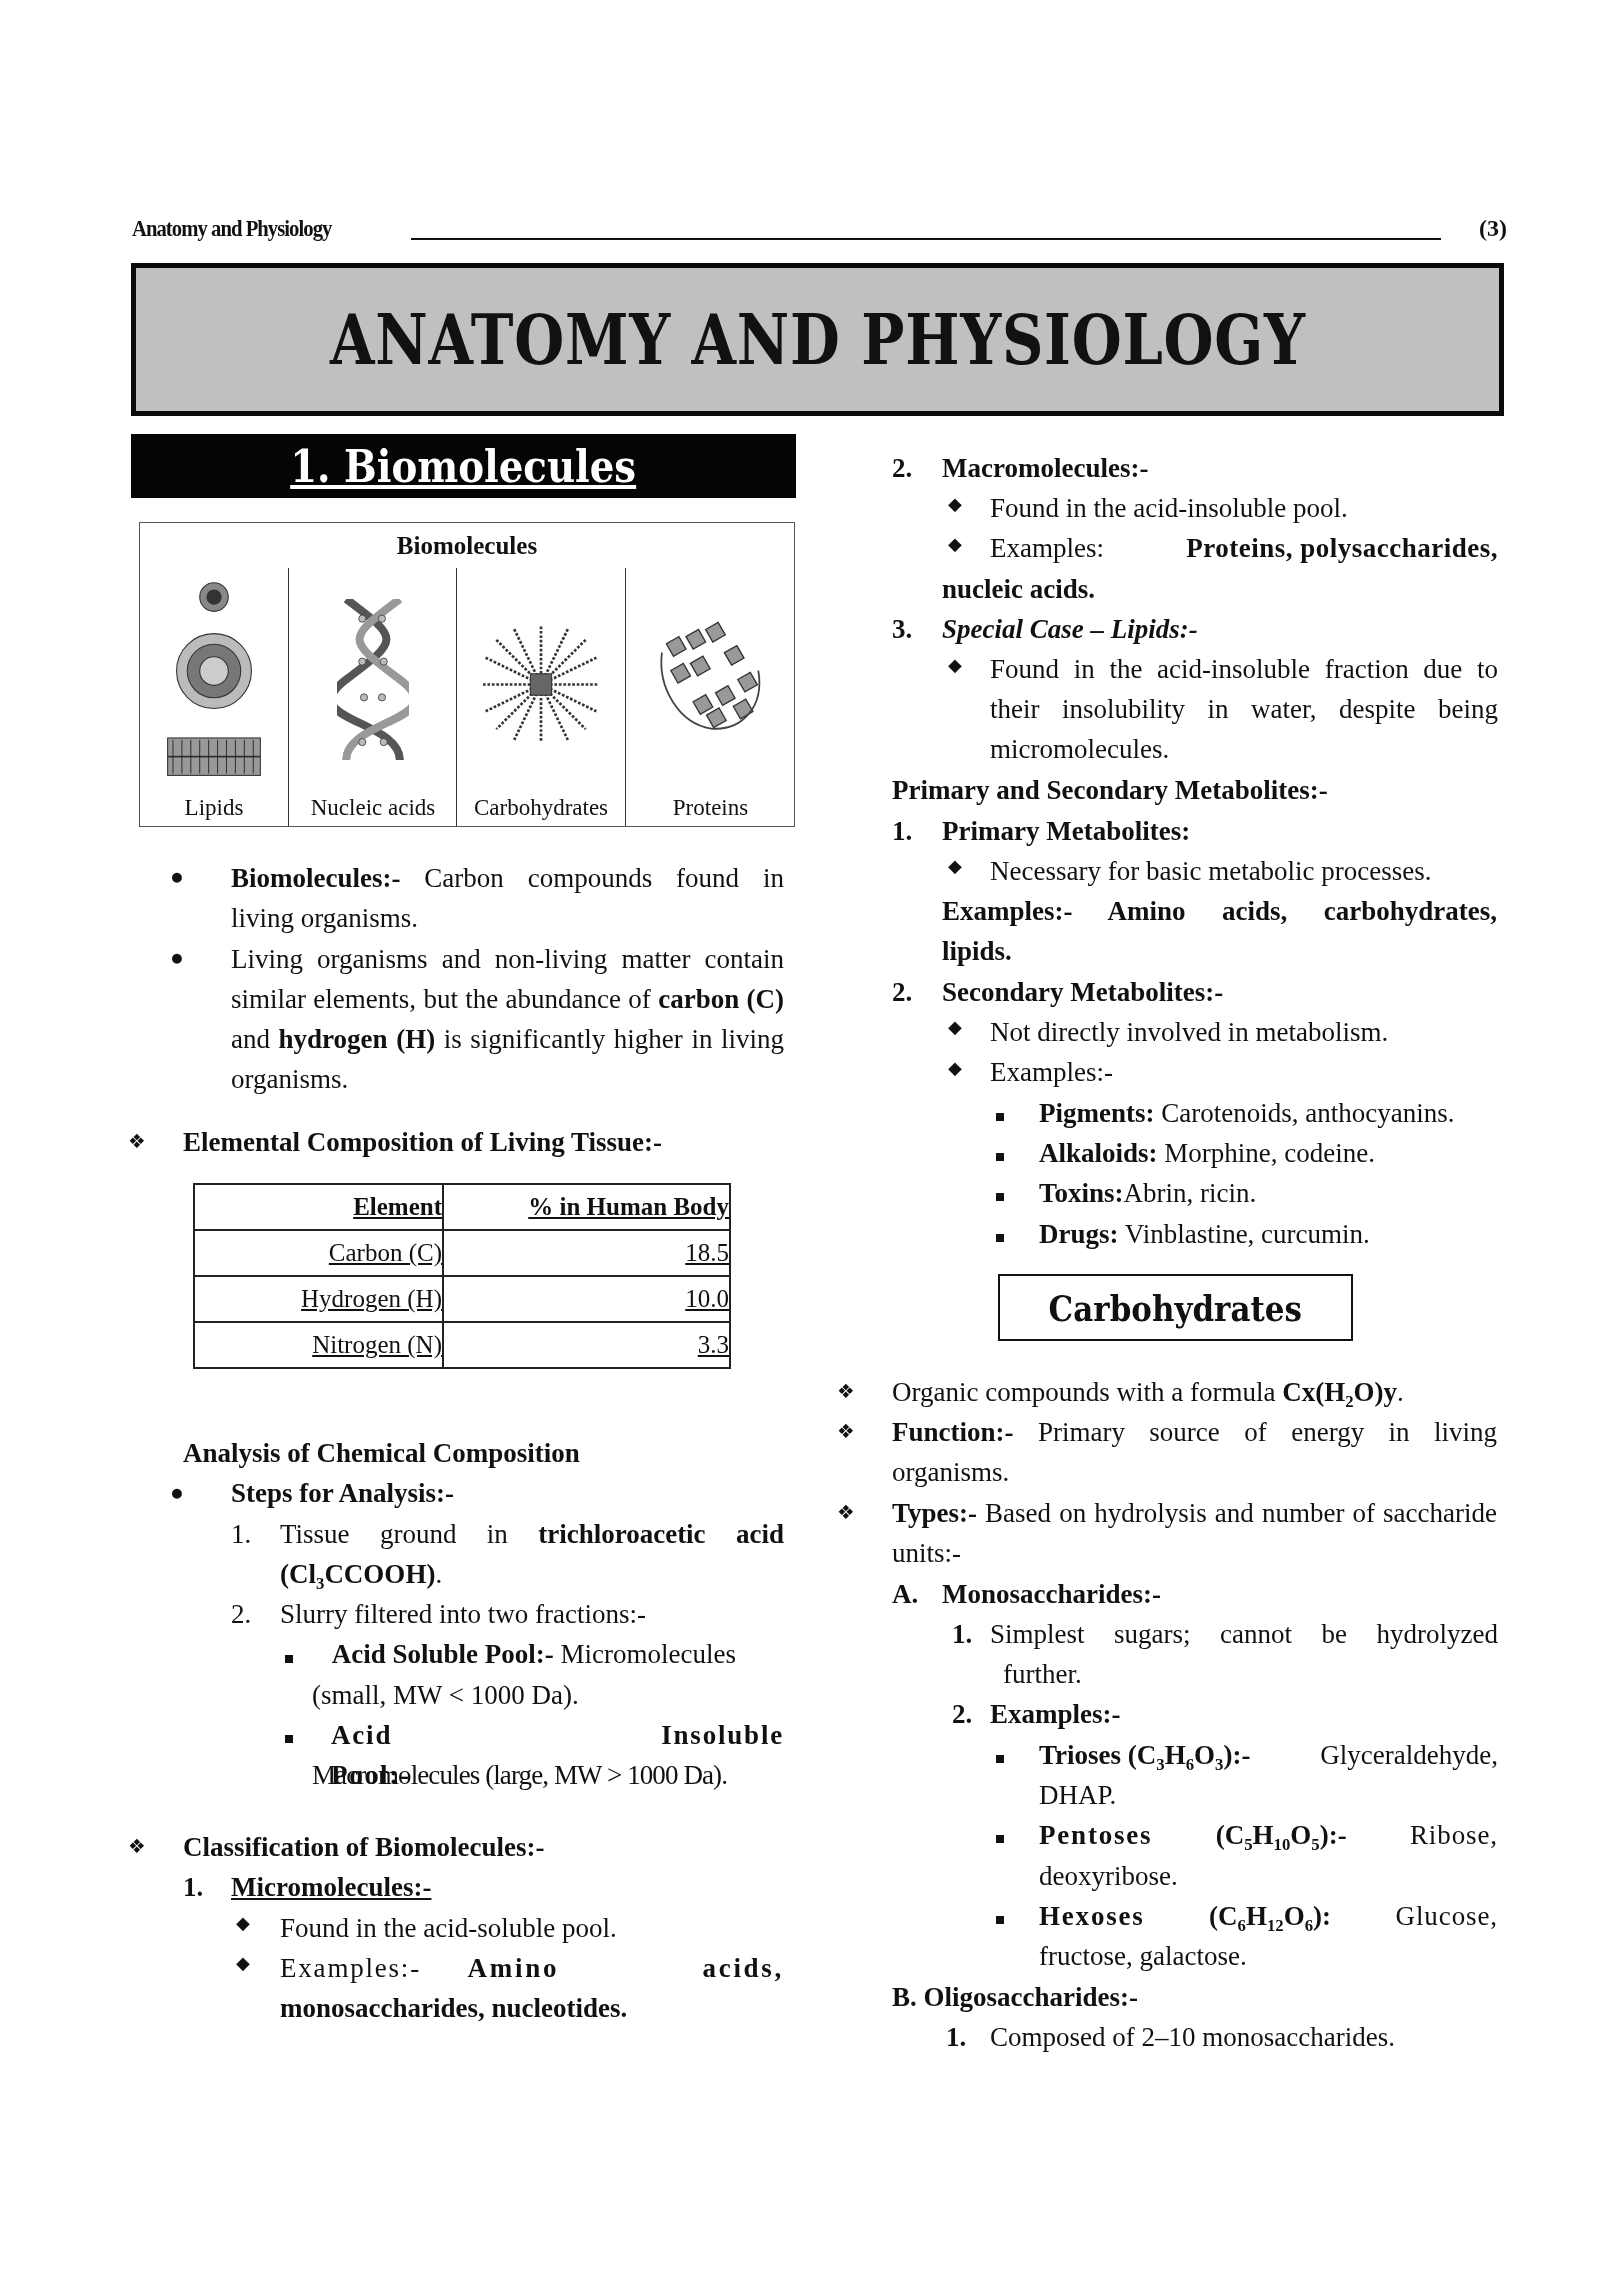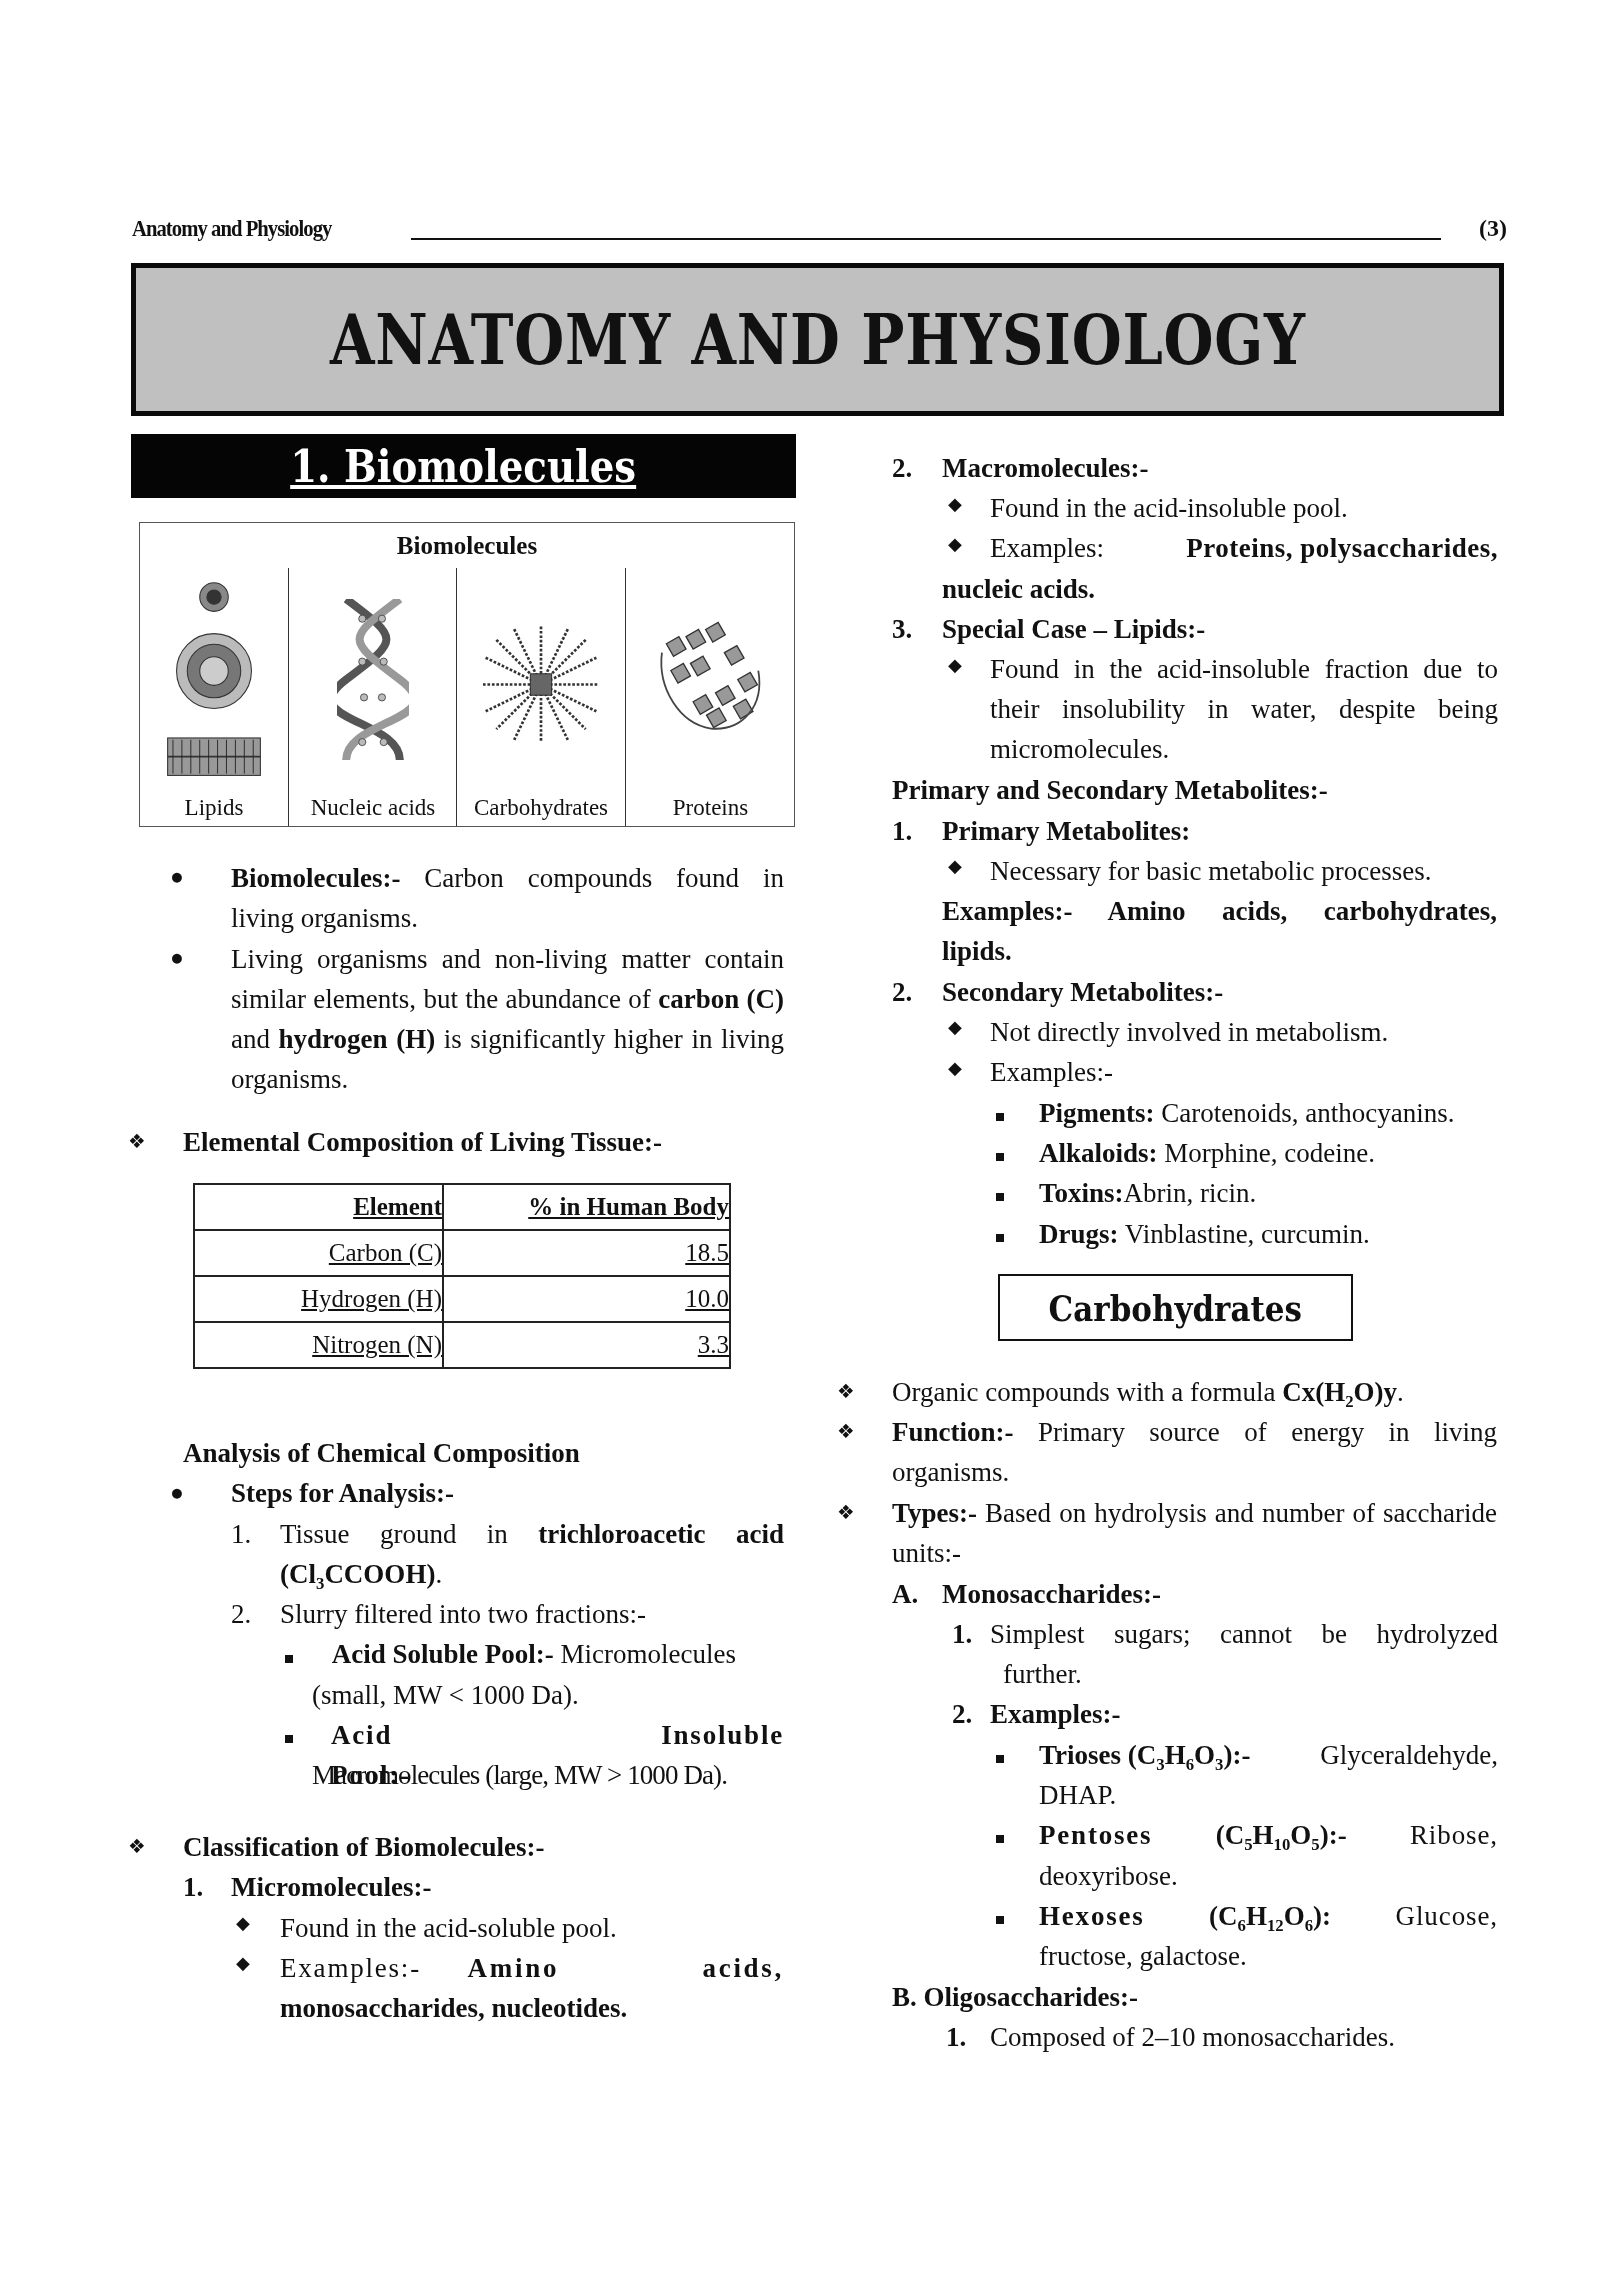--- a/index.html
+++ b/index.html
@@ -208,21 +208,21 @@
 </div>
 <div class="t" style="left:312px;top:1675px;">(small, MW &lt; 1000 Da).</div>
 
 <span class="bullet" style="left:285px;top:1723px;"><span class="sq"></span></span>
 <div class="t b" style="left:331px;top:1715px;width:453px;word-spacing:90px;text-align:justify;text-align-last:justify;letter-spacing:1.8px;">Acid Insoluble Pool:-</div>
 <div class="t" style="left:312px;top:1755px;letter-spacing:-0.9px;">Macromolecules (large, MW &gt; 1000 Da).</div>
 
 <span class="bullet qdia" style="left:128px;top:1835px;">❖</span>
 <div class="t b" style="left:183px;top:1827px;">Classification of Biomolecules:-</div>
 <div class="t b" style="left:183px;top:1867px;">1.</div>
-<div class="t b" style="left:231px;top:1867px;">Micromolecules:-</div>
+<div class="t b" style="left:231px;top:1867px;text-decoration:underline;">Micromolecules:-</div>
 <span class="bullet dia" style="left:236px;top:1912px;">◆</span>
 <div class="t" style="left:280px;top:1908px;">Found in the acid-soluble pool.</div>
 <span class="bullet dia" style="left:236px;top:1952px;">◆</span>
 <div class="t" style="left:280px;top:1948px;width:504px;display:flex;justify-content:space-between;">
   <span style="letter-spacing:1.8px;">Examples:-</span>
   <b style="letter-spacing:2.7px;word-spacing:134px;">Amino acids,</b>
 </div>
 <div class="t b" style="left:280px;top:1988px;">monosaccharides, nucleotides.</div>
 
 <div class="t b" style="left:892px;top:448px;">2.</div>
@@ -230,21 +230,21 @@
 <span class="bullet dia" style="left:948px;top:493px;">◆</span>
 <div class="t" style="left:990px;top:488px;">Found in the acid-insoluble pool.</div>
 <span class="bullet dia" style="left:948px;top:533px;">◆</span>
 <div class="t" style="left:990px;top:528px;width:508px;display:flex;justify-content:space-between;">
   <span>Examples: </span>
   <b style="letter-spacing:0.5px;">Proteins, polysaccharides,</b>
 </div>
 <div class="t b" style="left:942px;top:569px;">nucleic acids.</div>
 
 <div class="t b" style="left:892px;top:609px;">3.</div>
-<div class="t b" style="left:942px;top:609px;">Special Case – Lipids:-</div>
+<div class="t b" style="left:942px;top:609px;font-style:italic;">Special Case – Lipids:-</div>
 <span class="bullet dia" style="left:948px;top:654px;">◆</span>
 <div class="t just" style="left:990px;top:649px;width:508px;">Found in the acid-insoluble fraction due to their insolubility in water, despite being micromolecules.</div>
 
 <div class="t b" style="left:892px;top:770px;">Primary and Secondary Metabolites:-</div>
 <div class="t b" style="left:892px;top:811px;">1.</div>
 <div class="t b" style="left:942px;top:811px;">Primary Metabolites:</div>
 <span class="bullet dia" style="left:948px;top:855px;">◆</span>
 <div class="t" style="left:990px;top:851px;">Necessary for basic metabolic processes.</div>
 <div class="t b" style="left:942px;top:891px;width:555px;text-align:justify;text-align-last:justify;">Examples:- Amino acids, carbohydrates,</div>
 <div class="t b" style="left:942px;top:931px;">lipids.</div>

